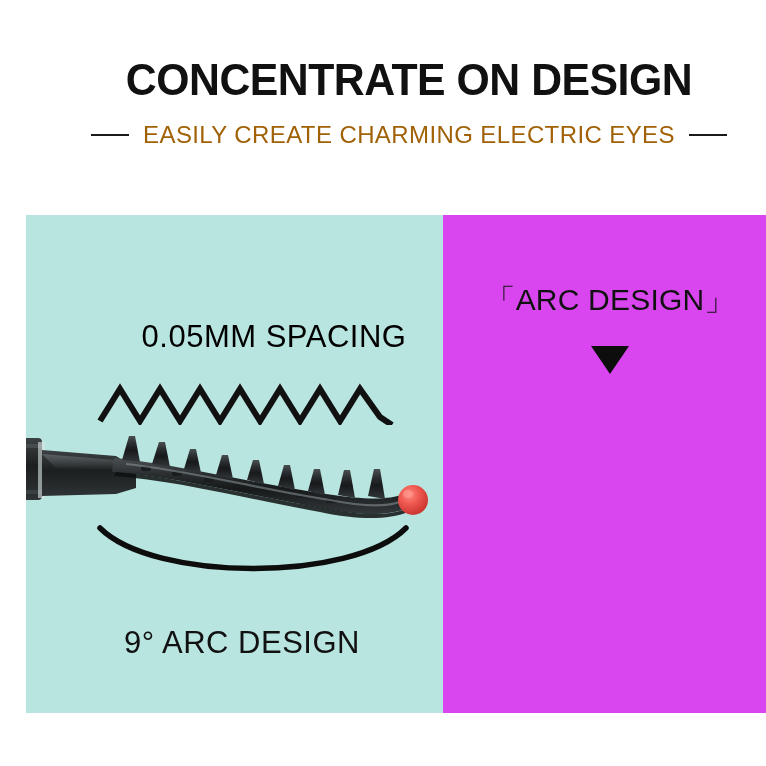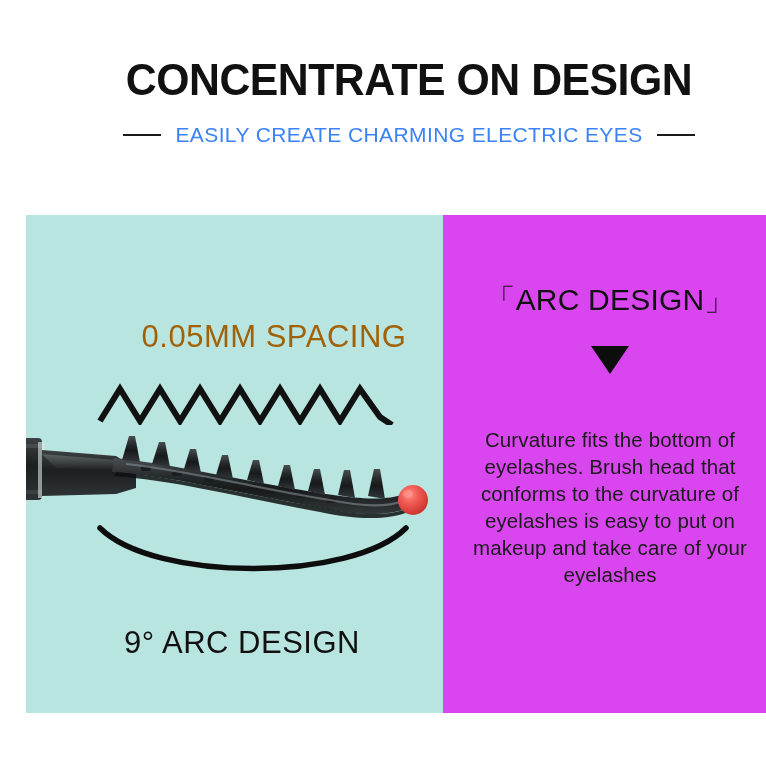--- a/index.html
+++ b/index.html
@@ -28,22 +28,22 @@
     white-space:nowrap;
     transform:scaleX(0.95);
   }
 
   .subtitle-row {
     position:absolute; left:0; top:122px; width:766px;
     display:flex; align-items:center; justify-content:center; gap:14px;
   }
   .sub-dash { width:38px; height:2px; background:#1a1a1a; flex:0 0 auto; }
   .subtitle-text {
-    font-size:21px;
-    color:#3b82f6;
+    font-size:24px;
+    color:#a16207;
     letter-spacing:0.4px;
     white-space:nowrap;
     line-height:26px;
   }
 
   
   .panels { position:absolute; left:0; top:215px; width:766px; height:498px; }
 
   .panel-left {
     position:absolute; left:0; top:0; width:432px; height:498px;
@@ -54,21 +54,21 @@
     position:absolute; left:417px; top:0; width:334px; height:498px;
     background:#d946ef;
     overflow:hidden;
   }
 
   
   .spacing-label {
     position:absolute; left:0; top:104px; width:496px;
     text-align:center;
     font-size:31px;
-    color:#a16207;
+    color:#000000;
     letter-spacing:0.5px;
     white-space:nowrap;
     line-height:36px;
   }
 
   .zigzag { position:absolute; left:70px; top:158px; width:300px; height:52px; }
   .arc-curve { position:absolute; left:68px; top:305px; width:318px; height:72px; }
 
   .arc-label {
     position:absolute; left:0; top:410px; width:432px;
@@ -224,21 +224,20 @@
     <div class="panel-right">
 
       <div class="arc-design-head">
         <span class="bracket">「</span><span>ARC DESIGN</span><span class="bracket">」</span>
       </div>
 
       <div class="tri-wrap">
         <span class="triangle"></span>
       </div>
 
-      <div class="body-copy">Curvature fits the bottom of eyelashes. Brush head that conforms to the curvature of eyelashes is easy to put on makeup and take care of your eyelashes</div>
 
     </div>
 
   </div>
 
   <div class="footer-white"></div>
 
 </div>
 
 </body></html>

